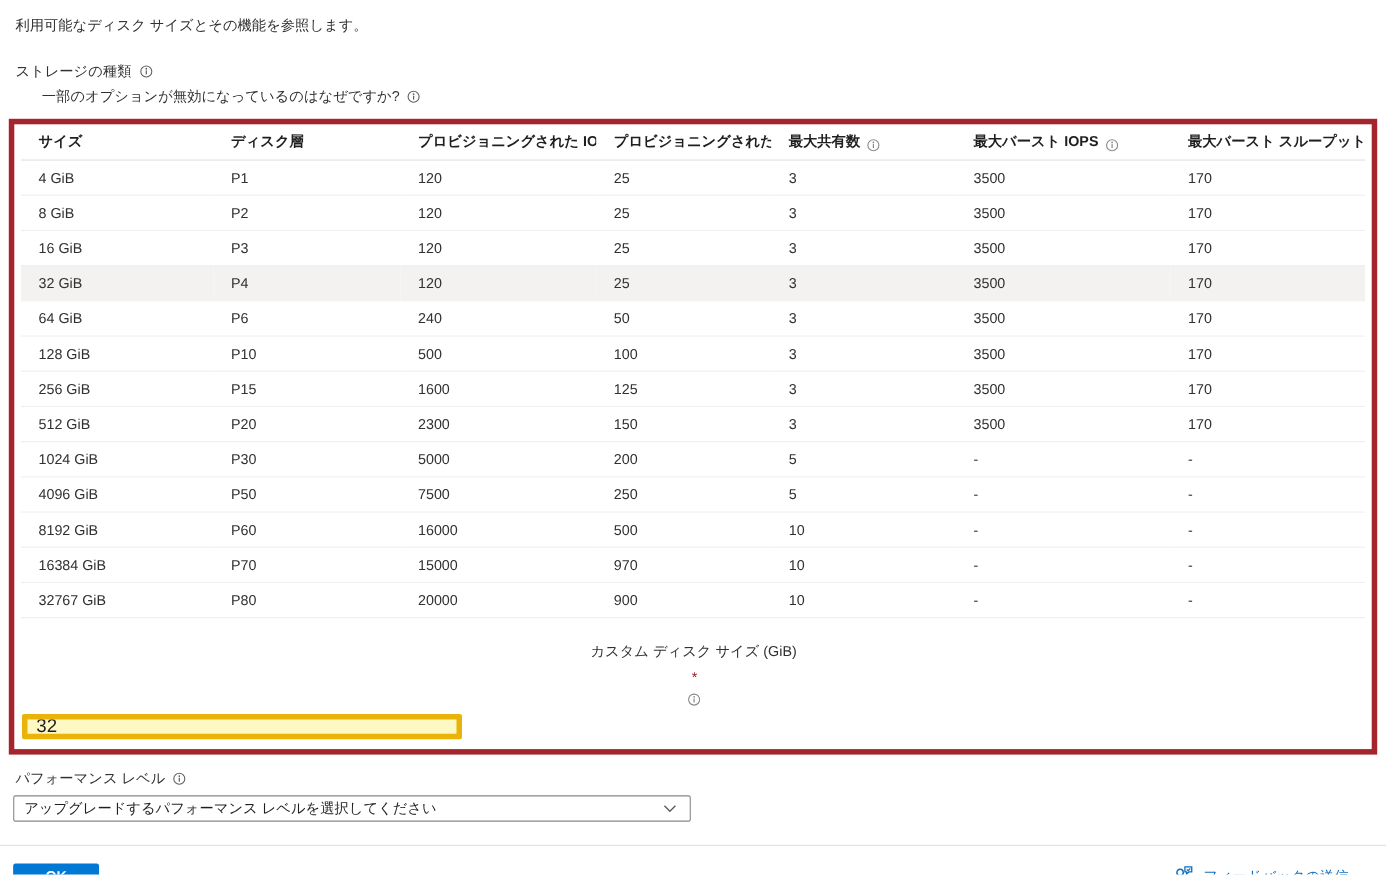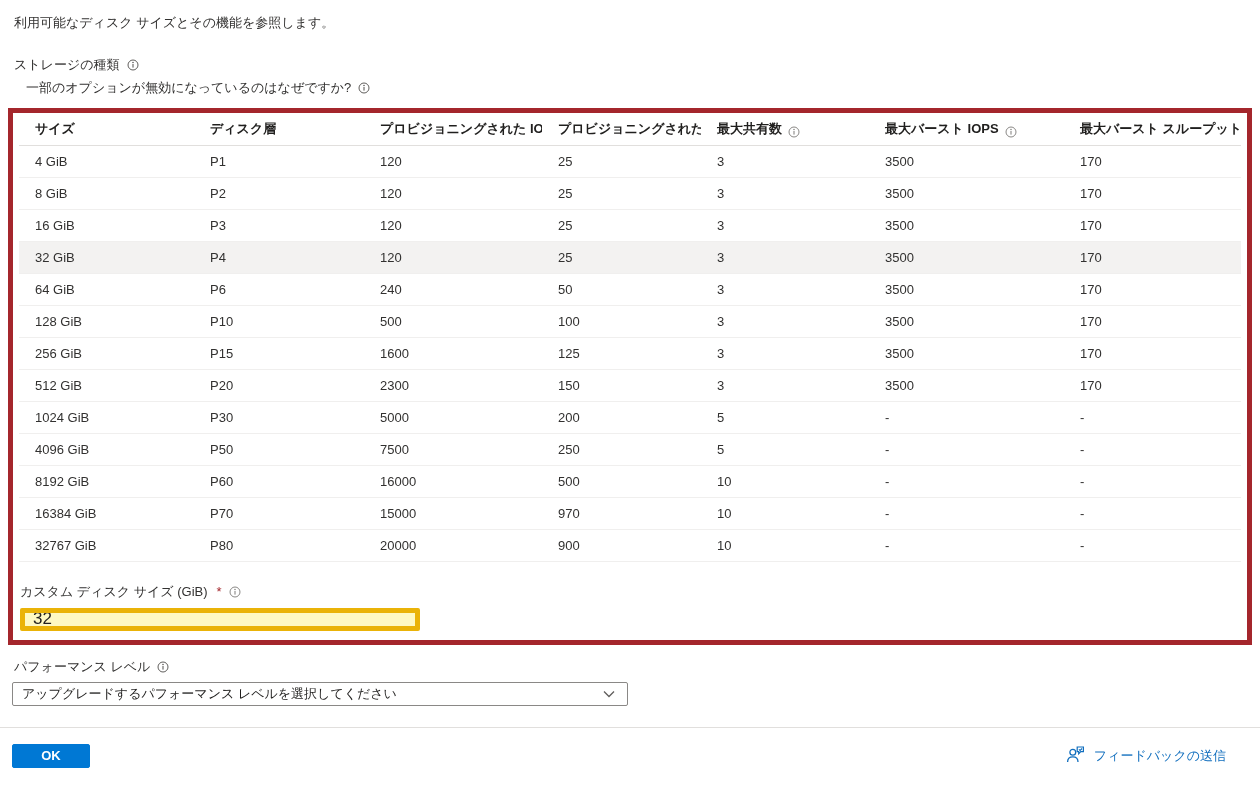--- a/index.html
+++ b/index.html
@@ -21,21 +21,21 @@
   .info-icon { display: inline-flex; align-items: center; }
 
   
   .storage-row { display: flex; align-items: center; margin-left: 10px; }
   .annot-dropdown {
     width: 302px; height: 32px;
     border: 4px solid #a4262c; background: #fff;
     display: flex; align-items: center; justify-content: space-between;
     padding: 0 10px 0 10px; cursor: pointer;
   }
-  .help-row { display: flex; align-items: center; gap: 7px; margin-left: 16px; white-space: nowrap; }
+  .help-row { display: flex; align-items: center; gap: 7px; margin-left: 28px; white-space: nowrap; }
 
   
   .annotated {
     margin: 11px 8px 0 8px;
     border: 5px solid #a4262c;
     background: #fff;
     padding-bottom: 9px;
   }
   table.disk-table {
     border-collapse: collapse; table-layout: fixed;
@@ -51,21 +51,21 @@
   .disk-table th .th-inner { display: flex; align-items: flex-end; gap: 6px; }
   .disk-table td {
     height: 32px; padding: 0 6px 0 16px; color: #323130;
     border-bottom: 1px solid #f0efee; vertical-align: middle;
     white-space: nowrap;
   }
   .disk-table tbody tr { cursor: pointer; }
   .disk-table tbody tr.selected td { background: #f3f2f1; }
 
   .custom-block { margin: 21px 6px 0 7px; }
-  .custom-label-row { display: flex; align-items: center; gap: 7px; margin-bottom: 7px; white-space: nowrap; }
+  .custom-label-row { display: flex; align-items: center; gap: 7px; margin-bottom: 7px; white-space: nowrap; flex-direction: column; }
   .required { color: #a4262c; margin-left: 2px; }
   .text-input {
     width: 400px; height: 23px;
     border: 5px solid #eab308; border-radius: 2px;
     padding: 0 8px; font-size: 17px; color: #201f1e;
     font-family: "Liberation Sans", "DejaVu Sans", sans-serif;
     outline: none; background: #fef9c3;
   }
 
   .perf-label-row { margin: 13px 0 6px 14px; }

